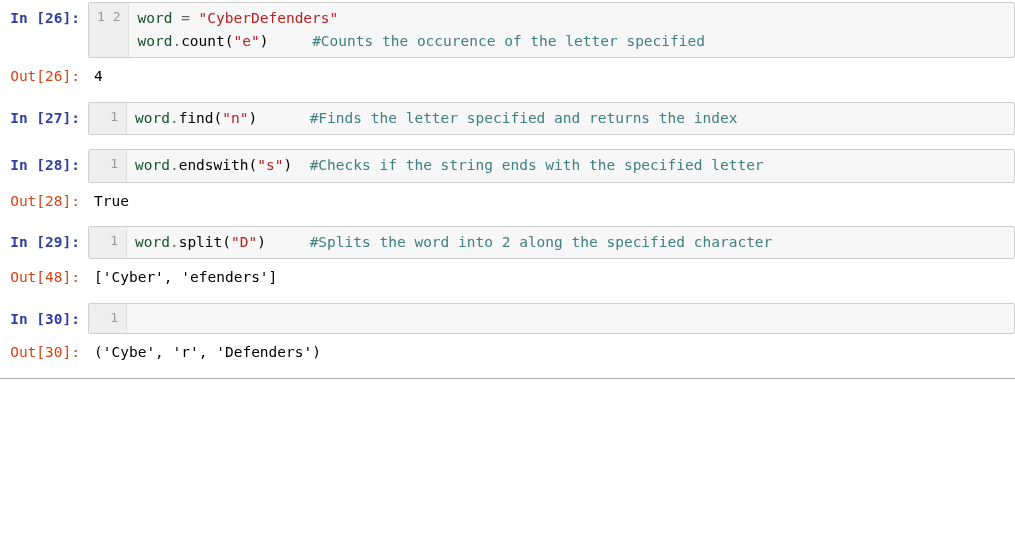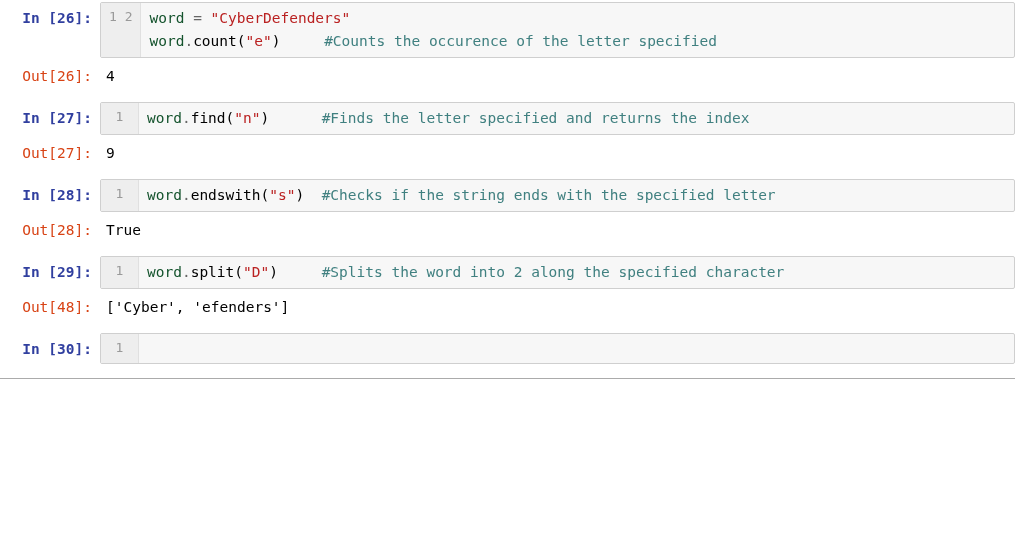--- a/index.html
+++ b/index.html
@@ -9,41 +9,41 @@
       background: #fff;
       padding: 0;
       width: 1015px;
     }
     .cell {
       display: flex;
       align-items: flex-start;
       margin-bottom: 2px;
     }
     .prompt {
-      width: 100px;
+      width: 88px;
       text-align: right;
       padding: 6px 8px 0 0;
       font-family: "DejaVu Sans Mono", Menlo, Consolas, monospace;
       font-size: 14.5px;
       flex-shrink: 0;
       line-height: 1.5;
     }
     .prompt-in { color: #303F9F; font-weight: bold; }
     .prompt-out { color: #D84315; font-weight: normal; }
     .code-area {
       flex: 1;
       background: #f7f7f7;
       border: 1px solid #cfcfcf;
       border-radius: 2px;
       display: flex;
     }
     .gutter {
       background: #eeeeee;
       border-right: 1px solid #e0e0e0;
-      text-align: center;
+      text-align: right;
       padding: 4px 8px;
       color: #999;
       font-size: 13px;
       line-height: 1.6;
       user-select: none;
       min-width: 38px;
     }
     .code-lines {
       padding: 4px 8px;
       line-height: 1.6;
@@ -89,24 +89,20 @@
       </div>
     </div>
     <div class="cell-group">
       <div class="cell">
         <div class="prompt"><span class="prompt-in">In [27]:</span></div>
         <div class="code-area">
           <div class="gutter">1</div>
           <div class="code-lines"><div><span class="tok-var">word</span><span class="tok-op">.</span><span class="tok-call">find</span><span class="tok-paren">(</span><span class="tok-str">"n"</span><span class="tok-paren">)</span><span>      </span><span class="tok-comment">#Finds the letter specified and returns the index</span></div></div>
         </div>
       </div>
-      <div class="cell">
-        <div class="prompt"><span class="prompt-out">Out[27]:</span></div>
-        <div class="output-area">9</div>
-      </div>
     </div>
     <div class="cell-group">
       <div class="cell">
         <div class="prompt"><span class="prompt-in">In [28]:</span></div>
         <div class="code-area">
           <div class="gutter">1</div>
           <div class="code-lines"><div><span class="tok-var">word</span><span class="tok-op">.</span><span class="tok-call">endswith</span><span class="tok-paren">(</span><span class="tok-str">"s"</span><span class="tok-paren">)</span><span>  </span><span class="tok-comment">#Checks if the string ends with the specified letter </span></div></div>
         </div>
       </div>
       <div class="cell">
@@ -127,14 +123,18 @@
         <div class="output-area">['Cyber', 'efenders']</div>
       </div>
     </div>
     <div class="cell-group">
       <div class="cell">
         <div class="prompt"><span class="prompt-in">In [30]:</span></div>
         <div class="code-area">
           <div class="gutter">1</div>
         </div>
       </div>
+      <div class="cell">
+        <div class="prompt"><span class="prompt-out">Out[30]:</span></div>
+        <div class="output-area">('Cybe', 'r', 'Defenders')</div>
+      </div>
     </div>
   </div>
 
 </body></html>

